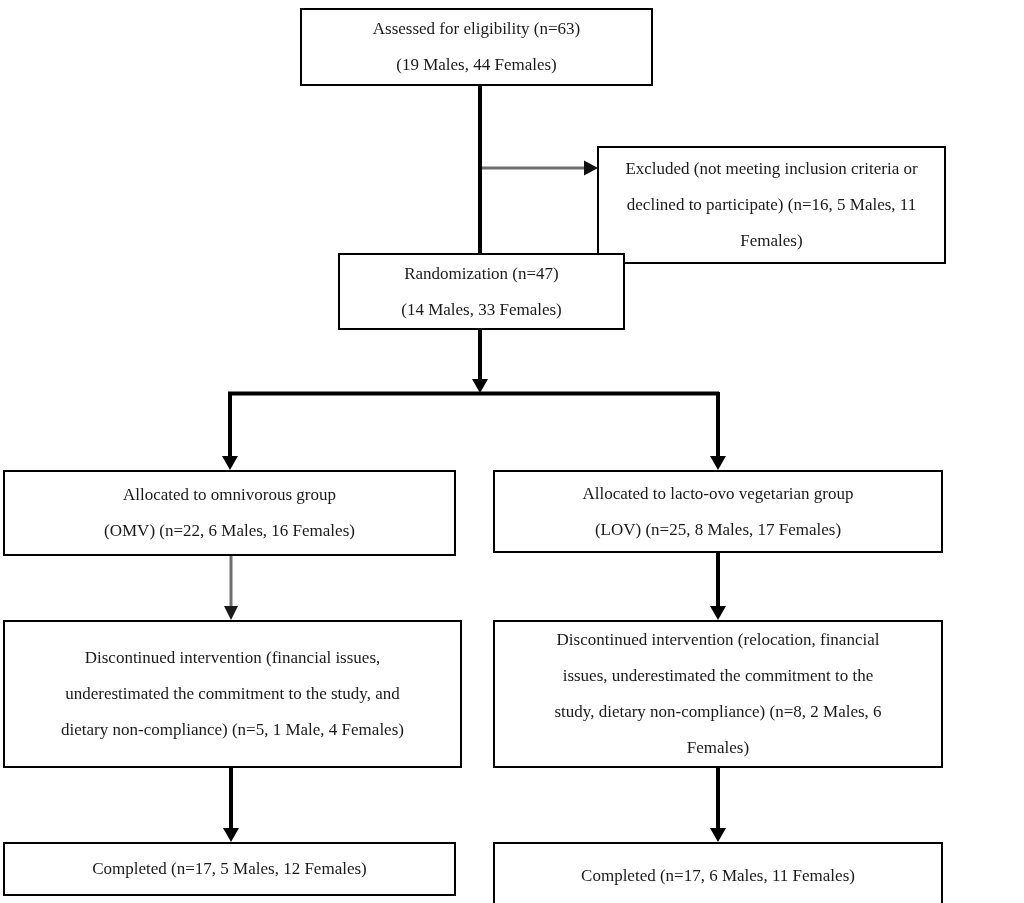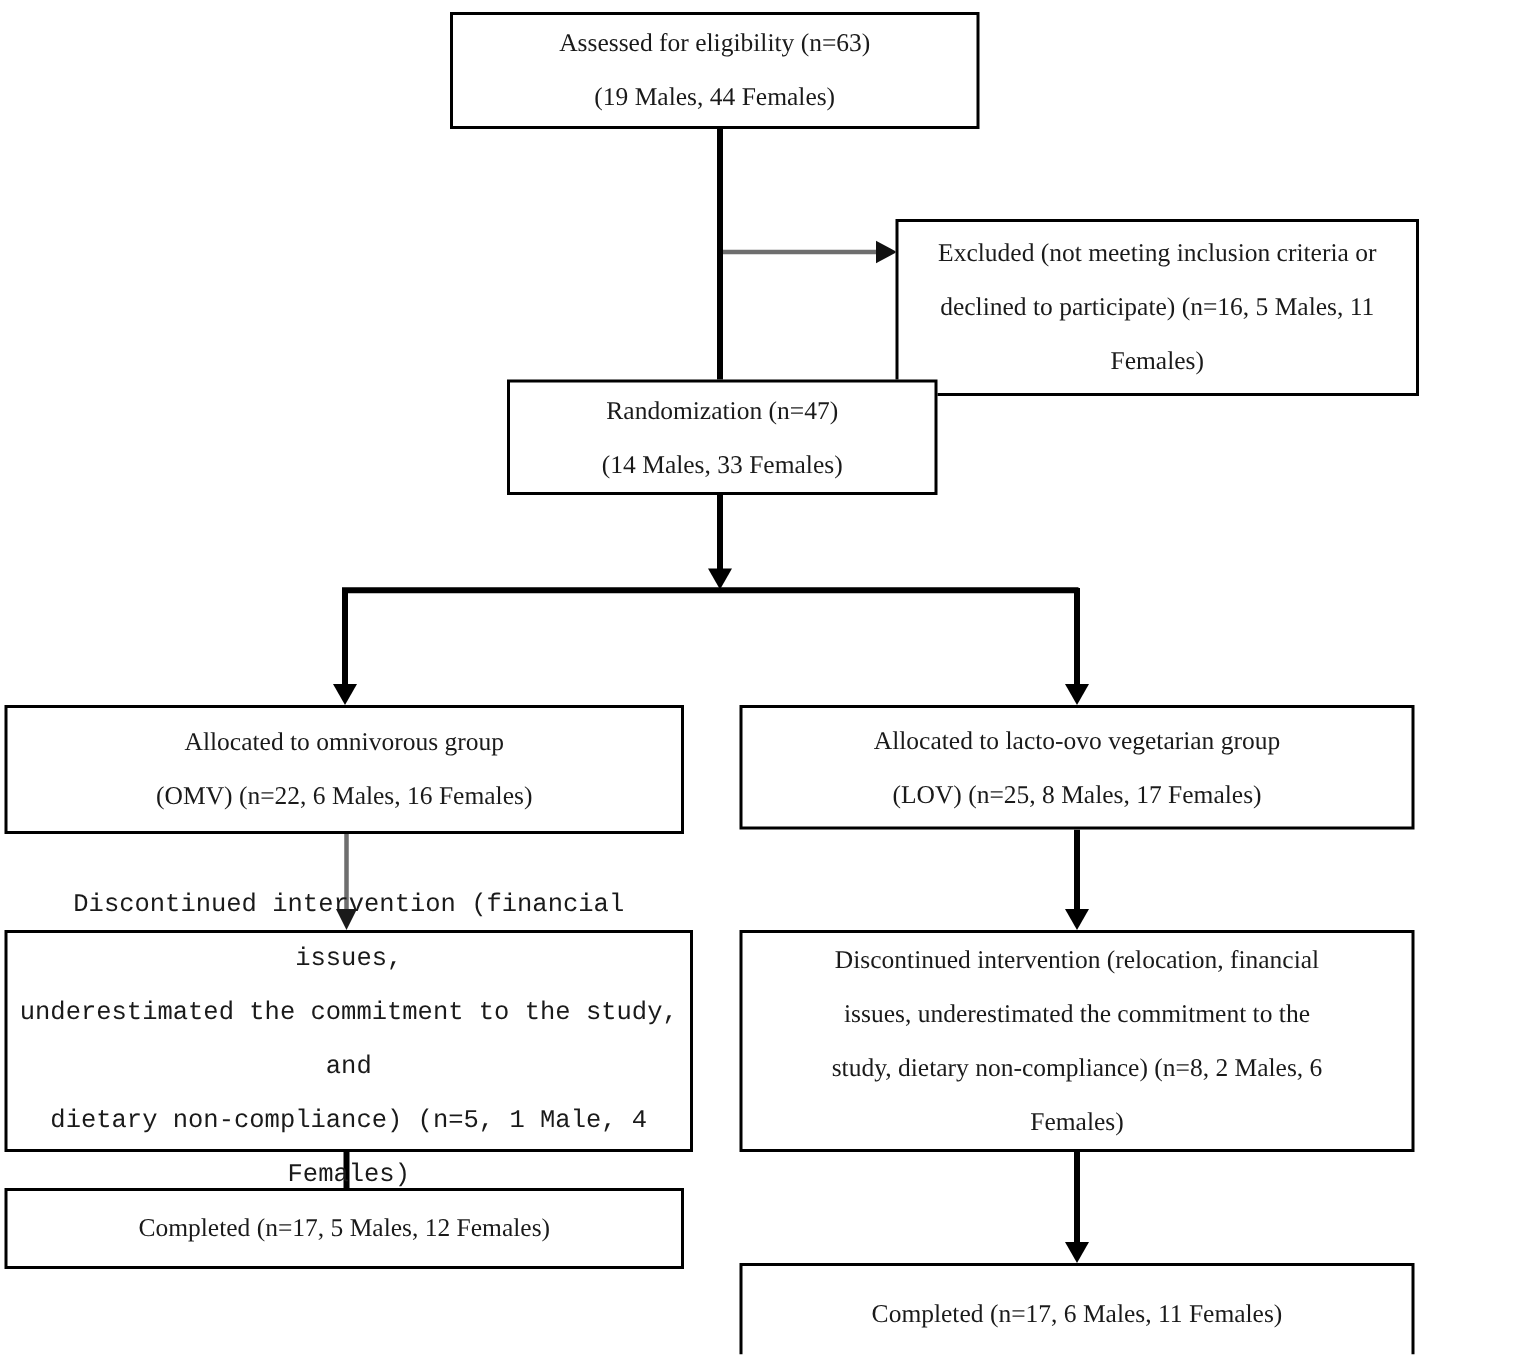--- a/index.html
+++ b/index.html
@@ -97,34 +97,34 @@
   <div class="node" style="left:3px; top:470px; width:453px; height:86px;">
     <span class="txt">Allocated to omnivorous group
 (OMV) (n=22, 6 Males, 16 Females)</span>
   </div>
 
   <div class="node" style="left:493px; top:470px; width:450px; height:83px;justify-content:center;">
     <span class="txt">Allocated to lacto-ovo vegetarian group
 (LOV) (n=25, 8 Males, 17 Females)</span>
   </div>
 
-  <div class="node" style="left:3px; top:620px; width:459px; height:148px;font-family:Liberation Mono, monospace;">
+  <div class="node" style="left:3px; top:620px; width:459px; height:148px;">
     <span class="txt">Discontinued intervention (financial issues,
 underestimated the commitment to the study, and
 dietary non-compliance) (n=5, 1 Male, 4 Females)</span>
   </div>
 
   <div class="node" style="left:493px; top:620px; width:450px; height:148px;align-items:flex-end;">
     <span class="txt">Discontinued intervention (relocation, financial
 issues, underestimated the commitment to the
 study, dietary non-compliance) (n=8, 2 Males, 6
 Females)</span>
   </div>
 
-  <div class="node" style="left:3px; top:792px; width:453px; height:54px;">
+  <div class="node" style="left:3px; top:842px; width:453px; height:54px;">
     <span class="txt">Completed (n=17, 5 Males, 12 Females)</span>
   </div>
 
   <div class="node" style="left:493px; top:842px; width:450px; height:68px;">
     <span class="txt">Completed (n=17, 6 Males, 11 Females)</span>
   </div>
 
 </div>
 
 </body></html>

